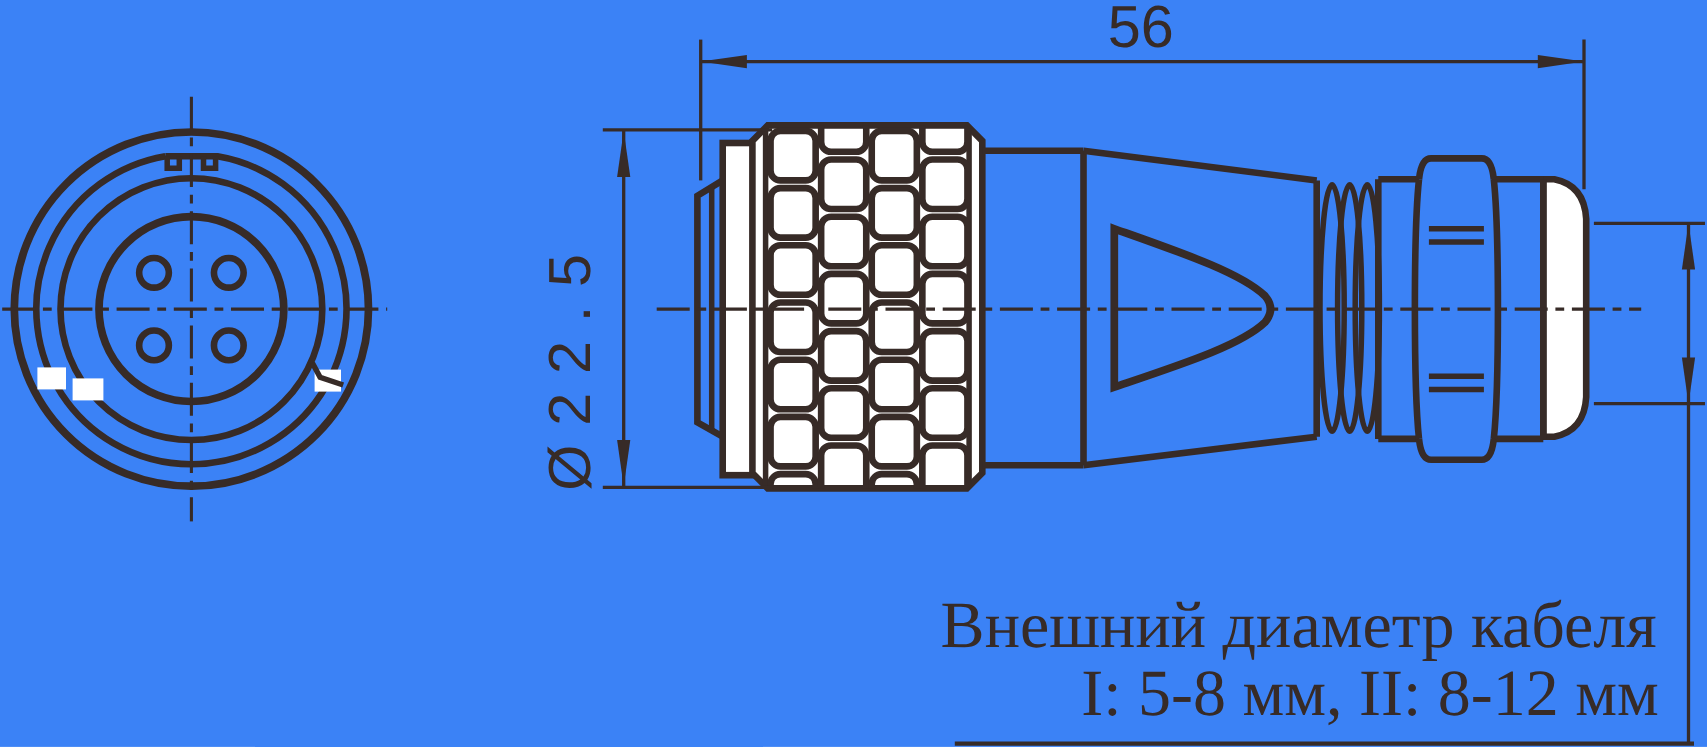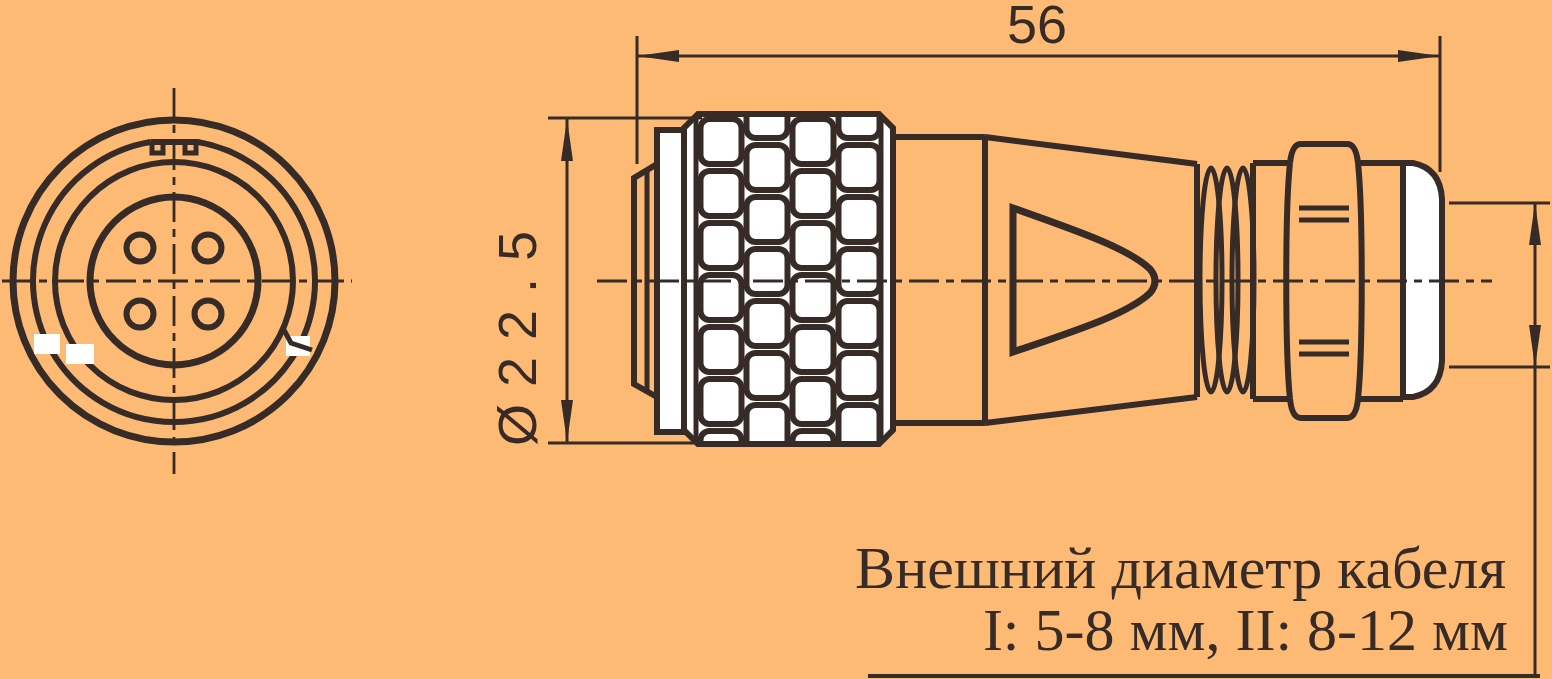--- a/index.html
+++ b/index.html
@@ -1,16 +1,16 @@
 <!DOCTYPE html>
 <html><head>
 <meta charset="utf-8">
 <style>
   html,body{margin:0;padding:0;background:#ffffff;}
-  .stage{position:relative;width:1552px;height:679px;background:#fdba74;overflow:hidden;
+  .stage{position:relative;width:1552px;height:679px;background:#3b82f6;overflow:hidden;
          font-family:"Liberation Sans",sans-serif;}
   svg{display:block}
   text{fill:#372b27;}
   .dimnum{font-family:"Liberation Sans",sans-serif;font-size:54px;}
   .note{font-family:"Liberation Serif",serif;font-size:60px;}
 </style>
 </head>
 <body>
 
 <div class="stage">

